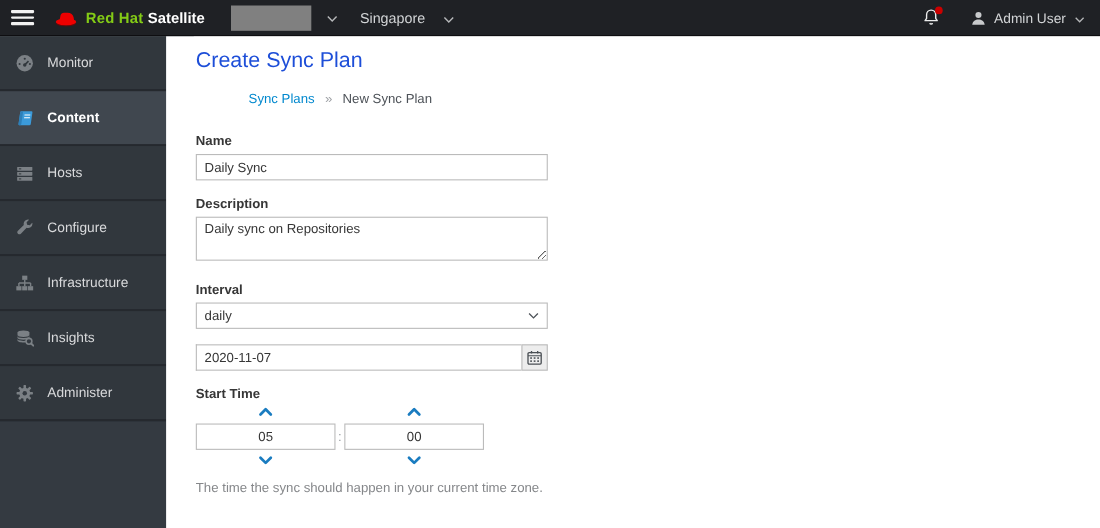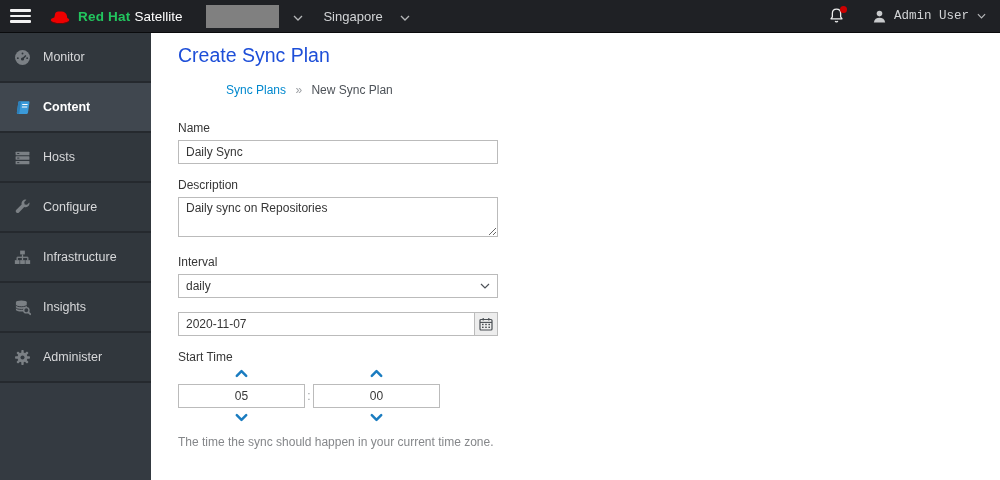--- a/index.html
+++ b/index.html
@@ -15,33 +15,33 @@
     background:#1f2125; border-bottom:1px solid #0a0b0d;
     display:flex; align-items:center;
   }
   .hamburger {
     background:none; border:none; padding:0; margin-left:10px; cursor:pointer;
     display:flex; flex-direction:column; gap:3px; width:22px;
   }
   .hamburger span { display:block; width:21px; height:2.5px; background:#f2f2f2; border-radius:1px; }
   .brand { display:flex; align-items:center; margin-left:17px; }
   .brand svg { margin-right:7px; }
-  .brand-bold { color:#22c55e; font-weight:bold; font-size:13.5px; letter-spacing:.2px; }
-  .brand-sfx  { color:#fff; font-weight:400; font-size:13.5px; margin-left:4px; }
+  .brand-bold { color:#84cc16; font-weight:bold; font-size:13.5px; letter-spacing:.2px; }
+  .brand-sfx  { color:#fff; font-weight:700; font-size:13.5px; margin-left:4px; }
   .org-select { display:flex; align-items:center; margin-left:24px; cursor:pointer; }
   .org-block { width:73px; height:23px; background:#808080; }
   .org-select .chev { margin-left:14px; }
   .loc-select { display:flex; align-items:center; margin-left:20px; cursor:pointer;
                 color:#d2d4d6; font-size:13px; }
   .loc-select .chev { margin-left:17px; }
   .nav-right { margin-left:auto; display:flex; align-items:center; margin-right:14px; }
   .bell-btn { background:none; border:none; padding:0; cursor:pointer; position:relative; width:18px; height:18px; }
   .bell-dot { position:absolute; top:-1px; right:-1px; width:7px; height:7px; border-radius:50%; background:#cc0000; }
-  .user-menu { display:flex; align-items:flex-start; margin-left:26px; cursor:pointer;
-               color:#d2d4d6; font-size:12.5px;font-family:Liberation Mono, monospace; }
+  .user-menu { display:flex; align-items:flex-end; margin-left:26px; cursor:pointer;
+               color:#d2d4d6; font-size:12.5px; }
   .user-menu svg.avatar { margin-right:7px; }
   .user-menu .chev { margin-left:8px; }
 
   
   .sidebar {
     position:absolute; top:33px; left:0; width:176px; height:447px;
     background:#343a41; border-right:1px solid #23272c;
   }
   .nav-item {
     height:50px; display:flex; align-items:center; padding-left:14px;
@@ -57,21 +57,21 @@
   .main {
     position:absolute; top:33px; left:151px; width:849px; height:447px;
     background:#fff; padding:11px 0 0 27px;
   }
   h1.page-title { margin:0 0 16px 0; font-size:19.5px; font-weight:400; color:#1d4ed8; }
   .breadcrumb { font-size:12px; margin-bottom:24px; color:#4d5258; }
   .breadcrumb a { color:#0088ce; text-decoration:none; cursor:pointer;margin-left:48px; }
   .breadcrumb .sep { color:#9da0a4; margin:0 6px; }
 
   .form-group { margin-bottom:14px; width:320px; }
-  .form-group label { display:block; font-size:12px; font-weight:normal; color:#363636; margin-bottom:5px; }
+  .form-group label { display:block; font-size:12px; font-weight:bold; color:#363636; margin-bottom:5px; }
   .text-input {
     width:100%; height:24px; border:1px solid #bbbbbb; background:#fff;
     font-family:"Liberation Sans", sans-serif; font-size:12px; color:#363636; padding:2px 7px;
   }
   textarea.text-area {
     width:100%; height:40px; border:1px solid #bbbbbb; resize:both;
     font-family:"Liberation Sans", sans-serif; font-size:12px; color:#363636; padding:3px 7px;
   }
   .select-wrap { position:relative; }
   .select-wrap input { padding-right:24px; cursor:pointer; }

